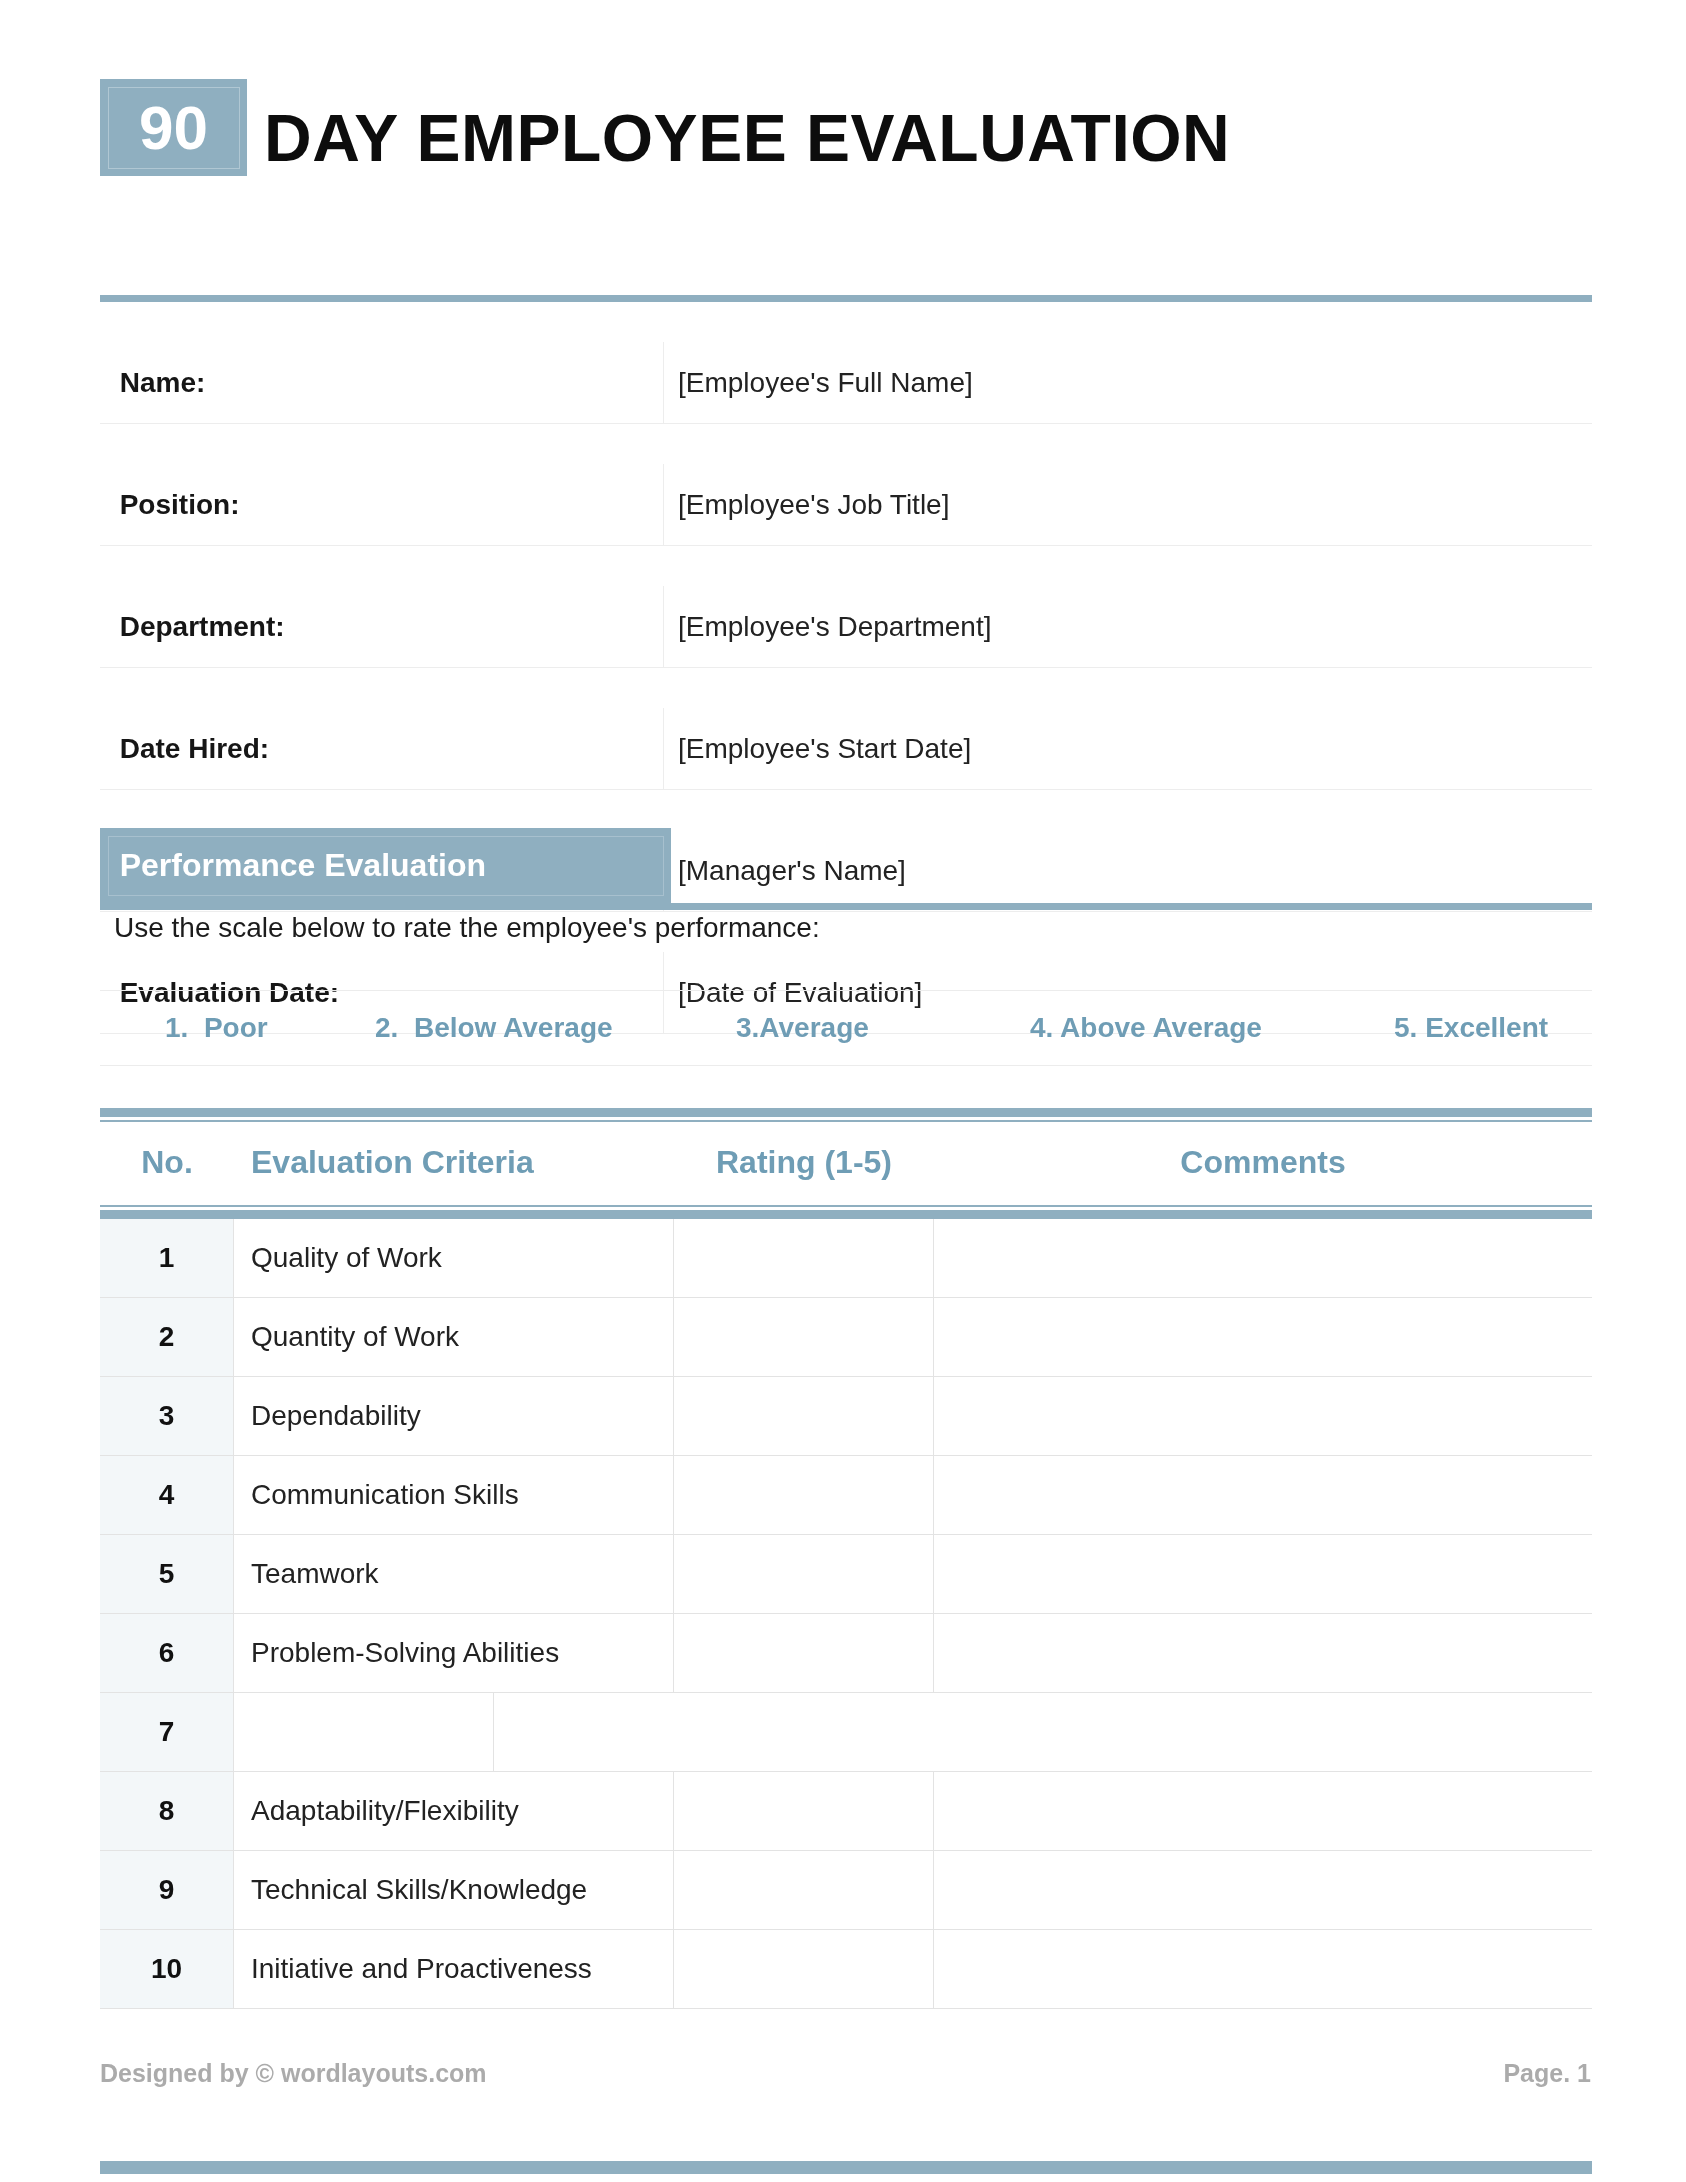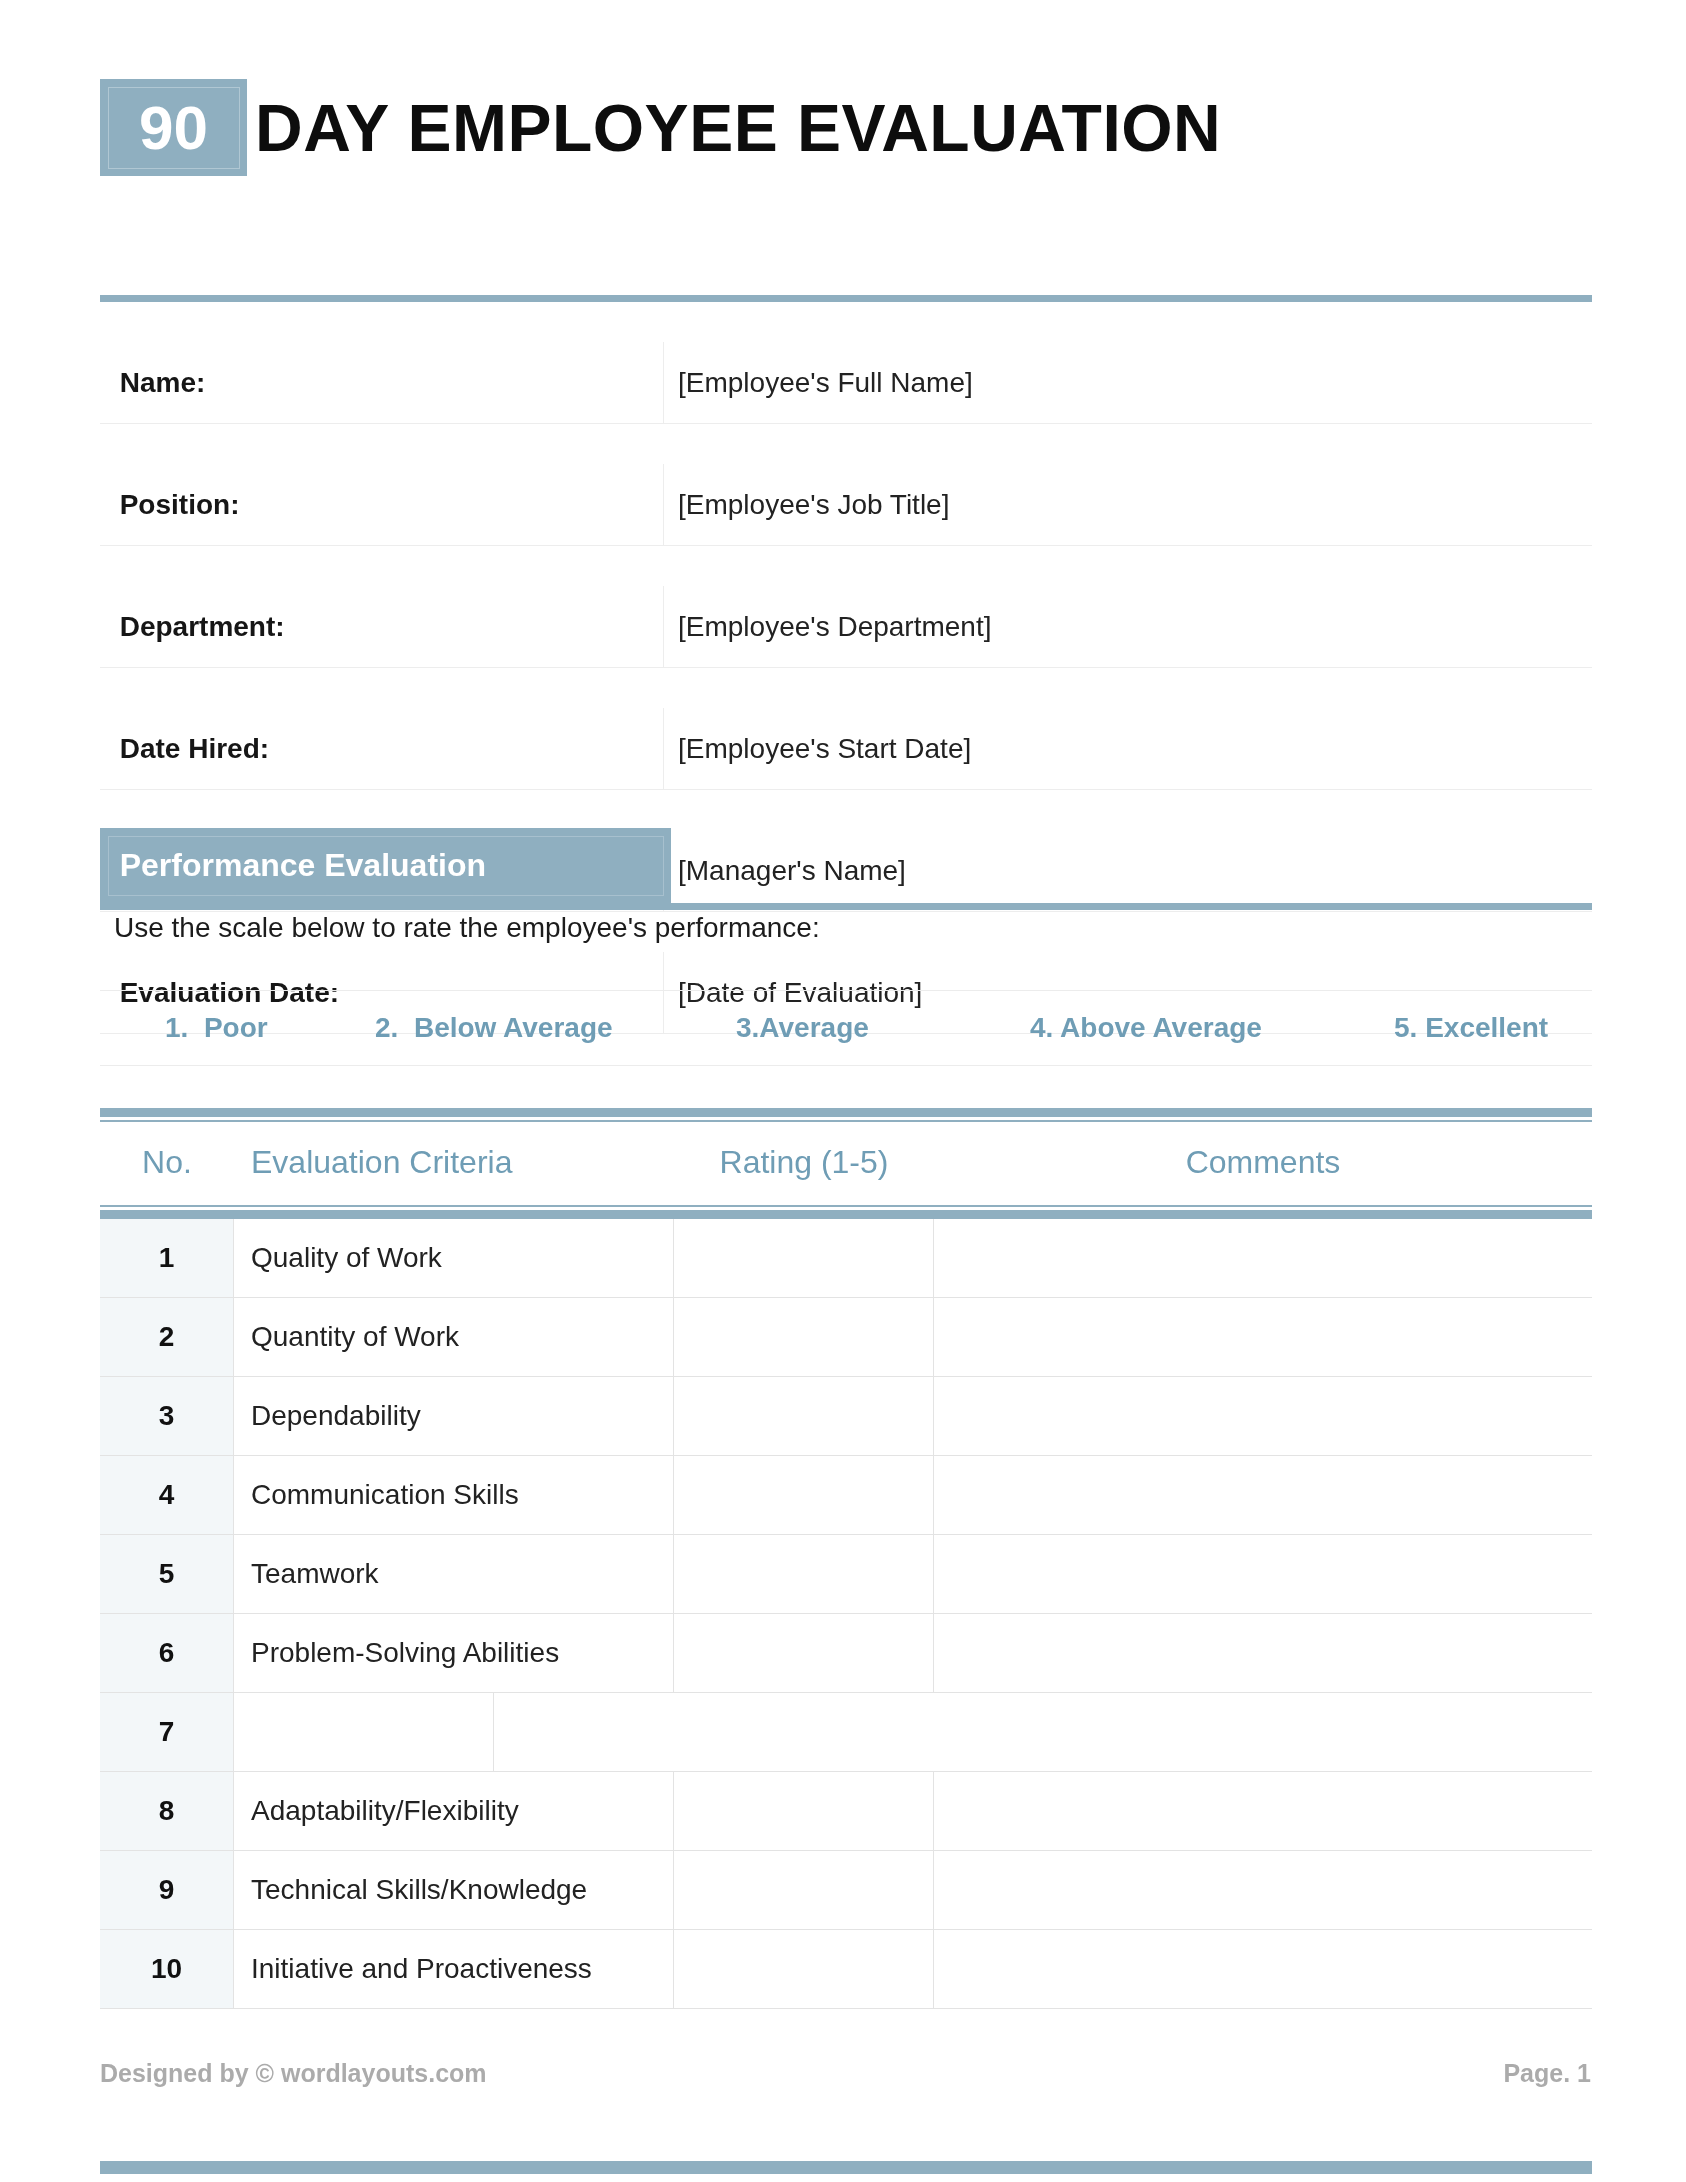--- a/index.html
+++ b/index.html
@@ -2,21 +2,21 @@
 <html style="font-size:15px"><head>
 <meta charset="utf-8">
 <style>
   html,body { margin:0; padding:0; background:#ffffff; }
   .page {
     position:relative; width:1686px; height:2182px; background:#ffffff;
     font-family:"Liberation Sans", sans-serif; color:#1c1c1c; overflow:hidden;
   }
 
   
-  .title-row { position:absolute; left:100px; top:79px; display:flex; align-items:center; gap:8px; }
+  .title-row { position:absolute; left:100px; top:79px; display:flex; align-items:flex-end; gap:17px; }
   .badge {
     width:147px; height:97px; background:#8fafc0; color:#ffffff;
     font-size:62px; font-weight:bold; display:flex; align-items:center; justify-content:center;
     position:relative; flex:0 0 auto;
   }
   .badge::after { content:""; position:absolute; inset:7.5px; border:0.9px solid rgba(255,255,255,.30); pointer-events:none; }
   .doc-title { font-size:66px; font-weight:bold; color:#0d0d0d; white-space:nowrap; letter-spacing:0.5px; }
 
   
   .section-head {
@@ -55,21 +55,21 @@
   
   .band { position:absolute; left:100px; width:1492px; }
   .band .bar  { height:9.4px; background:#8fafc0; }
   .band .gap  { height:2.8px; }
   .band .thin { height:1.9px;  background:#8fafc0; }
   #band-top    { top:1108px; }
   #band-bottom { top:1205px; }
 
   .mt-header {
     position:absolute; left:100px; top:1122px; width:1492px; height:81px;
-    display:flex; align-items:center; color:#6f9db5; font-weight:normal; font-size:32px;
+    display:flex; align-items:center; color:#6f9db5; font-weight:bold; font-size:32px;
   }
   .h-no   { width:134px; text-align:center; }
   .h-crit { width:440px; box-sizing:border-box; padding-left:17px; }
   .h-rate { width:260px; text-align:center; }
   .h-comm { flex:1; text-align:center; }
 
   .mt-body { position:absolute; left:100px; top:1219px; width:1492px; }
   .brow { display:flex; height:78px; border-bottom:0.9px solid #e3e3e3; }
   .bno {
     width:134px; background:#f3f7f9; border-right:0.9px solid #e3e3e3; box-sizing:border-box;

